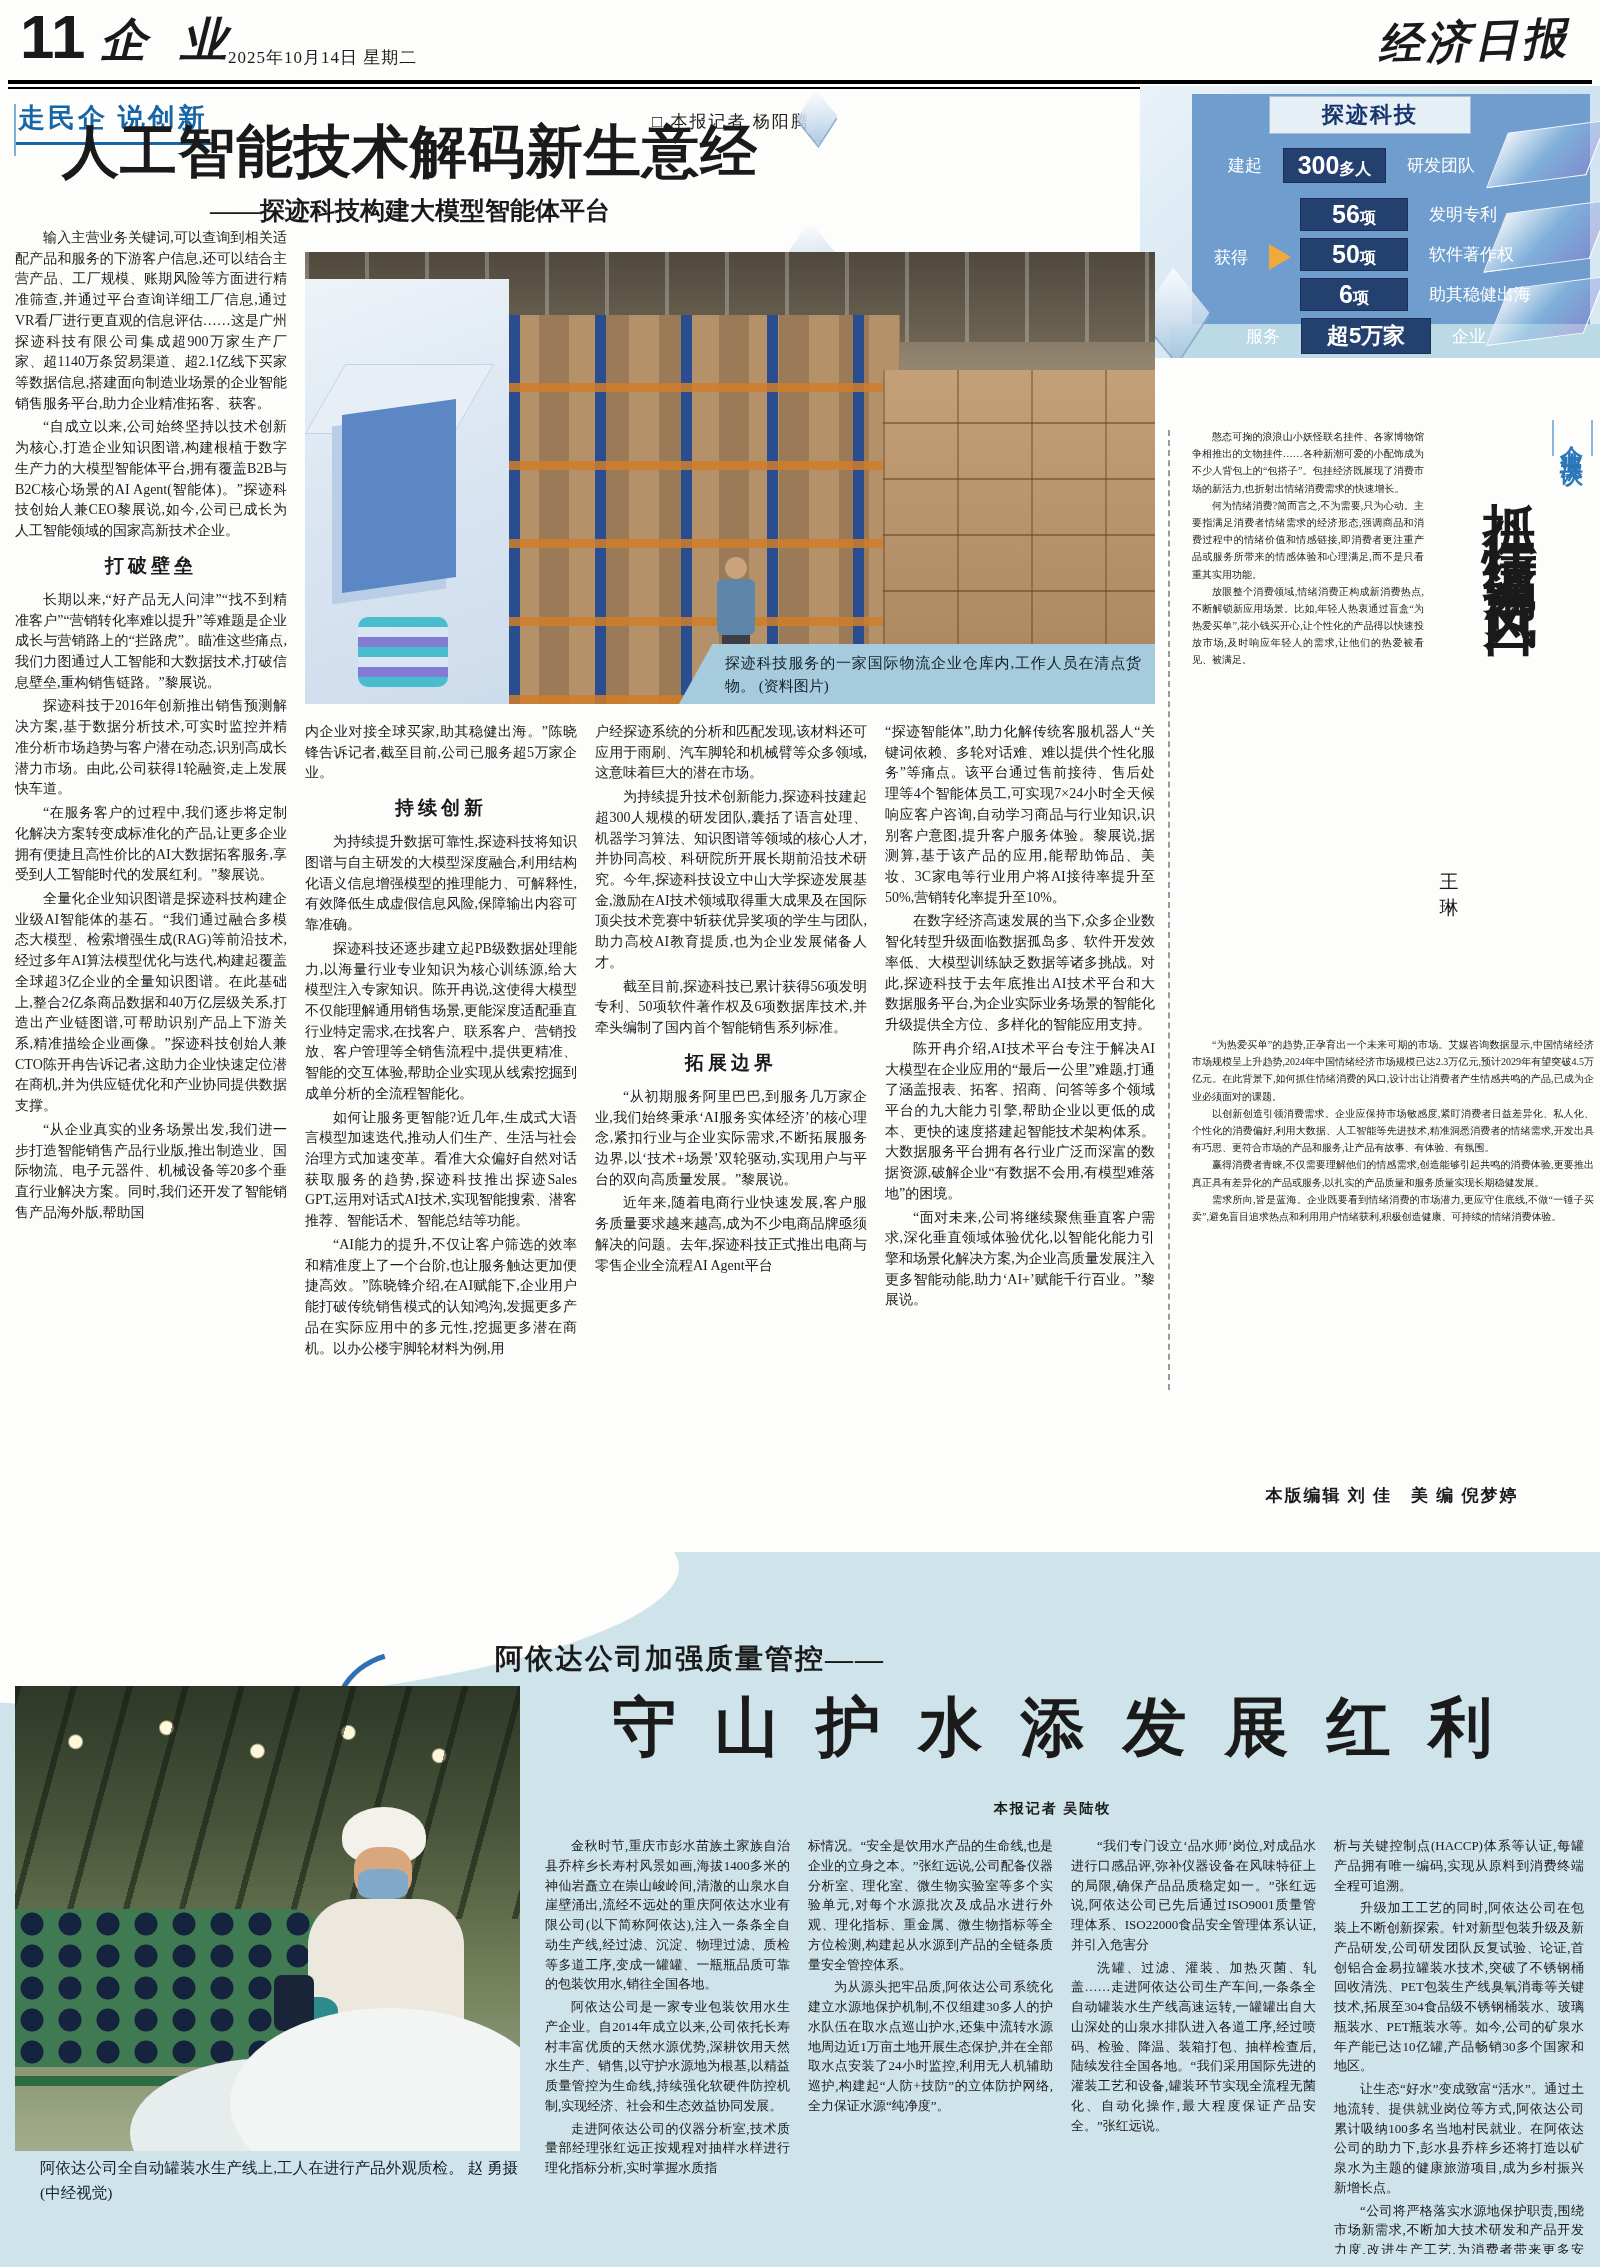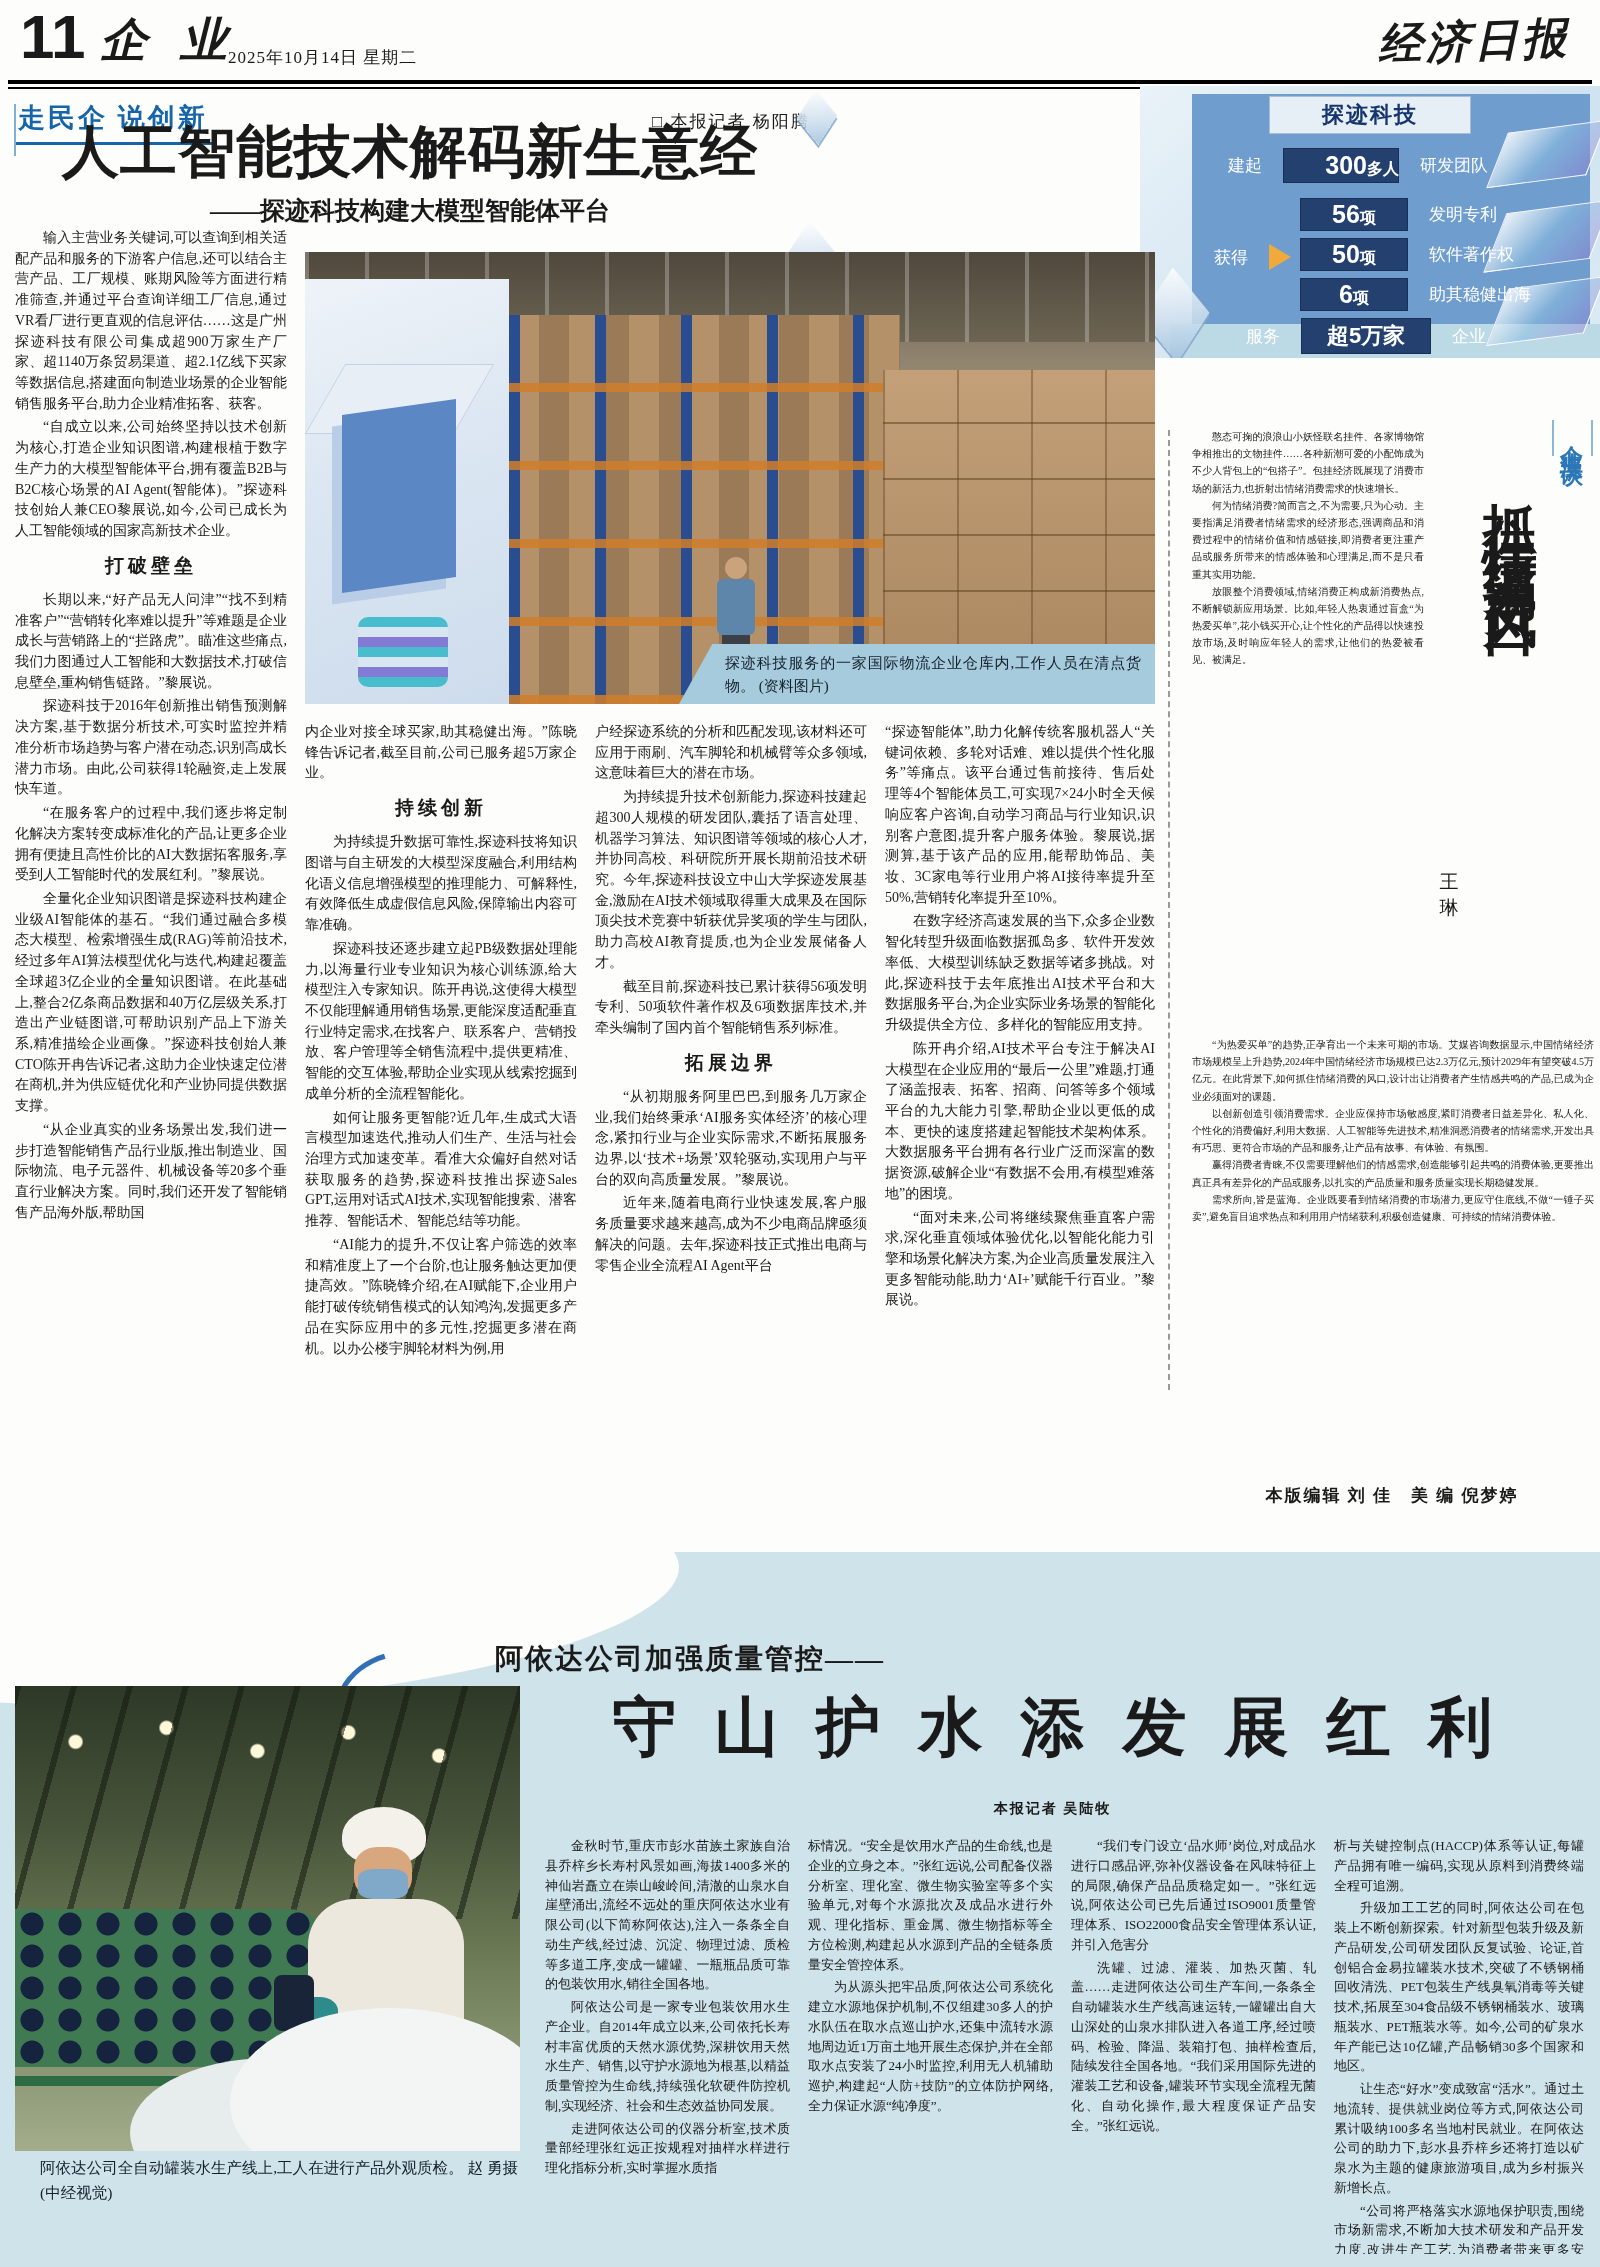--- a/index.html
+++ b/index.html
@@ -150,21 +150,21 @@
   <div class="infog">
     <div class="infog-panel"></div>
     <div class="infog-band"></div>
     <div class="glasspanel" style="right:6px;top:40px;width:92px;height:54px;"></div>
     <div class="glasspanel" style="right:2px;top:120px;width:98px;height:58px;"></div>
     <div class="glasspanel" style="right:8px;top:196px;width:90px;height:56px;"></div>
     <div class="cube" style="left:6px;bottom:14px;width:58px;height:58px;"></div>
     <div class="infog-title">探迹科技</div>
     <div class="infog-row" style="left:88px;top:62px;">
       <span>建起</span>
-      <span class="valbox" style="width:116px;padding:3px 0;text-align:right;"><span class="num">300</span><span class="unit">多人</span></span>
+      <span class="valbox" style="width:103px;padding:3px 0;"><span class="num">300</span><span class="unit">多人</span></span>
       <span>研发团队</span>
     </div>
     <div class="infog-row" style="left:74px;top:158px;">
       <span>获得</span>
       <span class="gain-arrow"></span>
     </div>
     <div class="infog-row" style="left:160px;top:112px;">
       <span class="valbox" style="width:108px;padding:2px 0;"><span class="num">56</span><span class="unit">项</span></span>
       <span>发明专利</span>
     </div>

